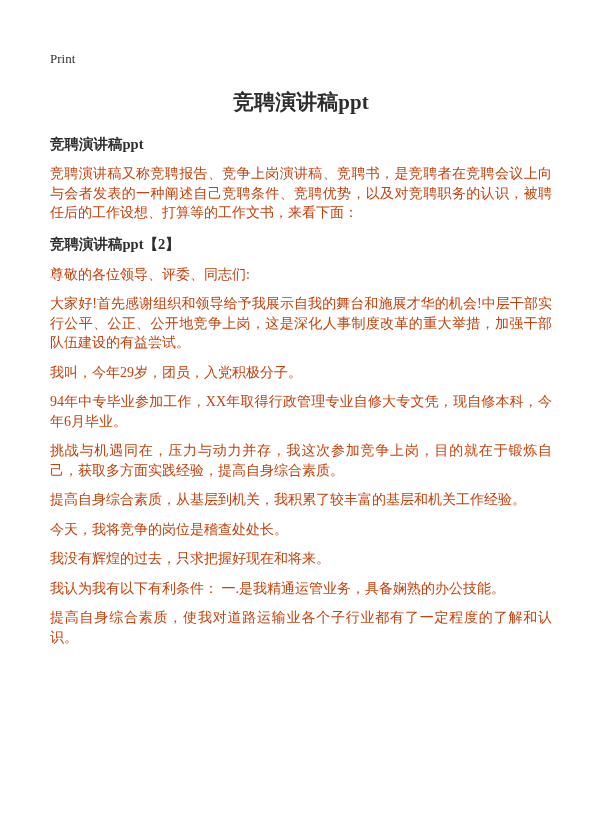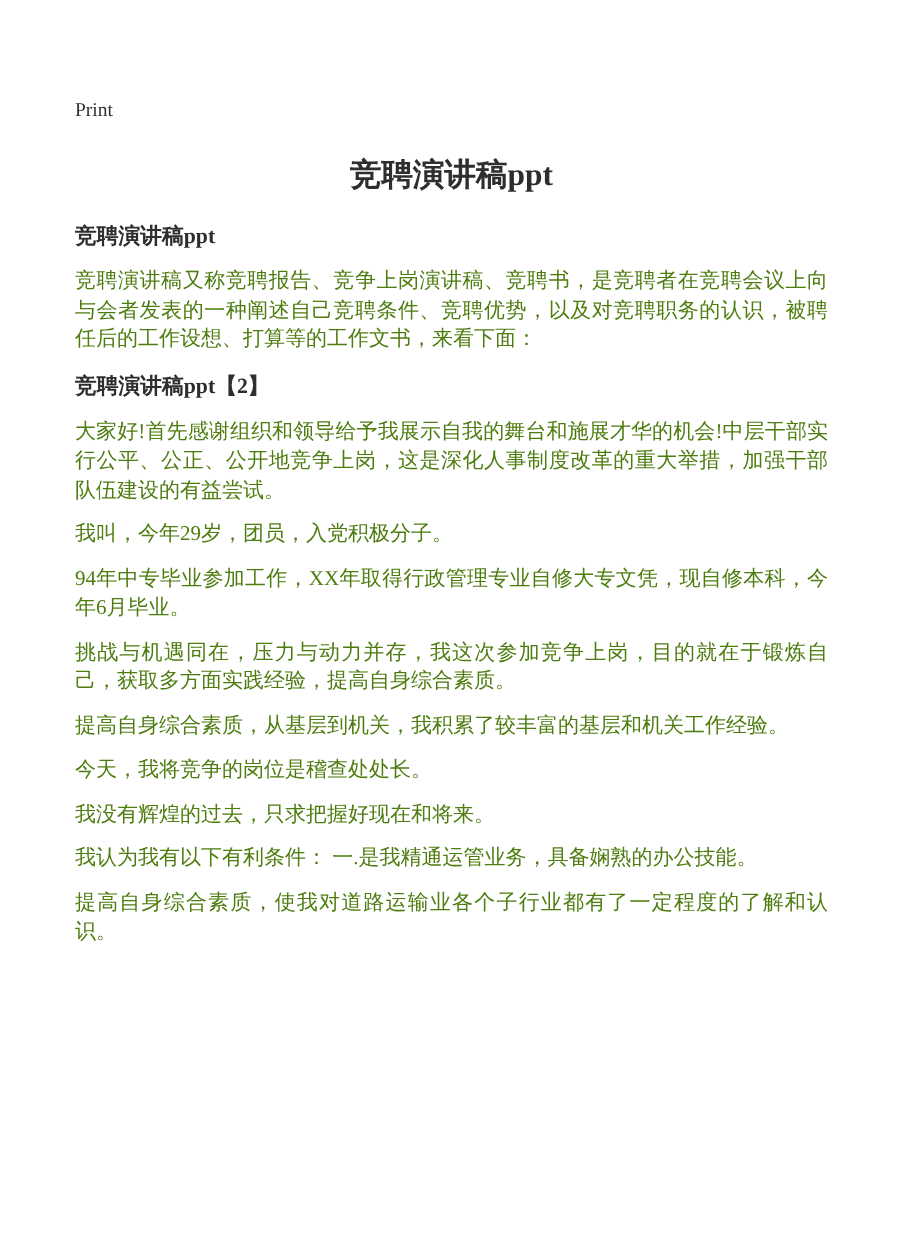--- a/index.html
+++ b/index.html
@@ -18,21 +18,21 @@
     box-sizing: border-box;
     width: 600px;
     height: 828px;
     padding: 46px 48px 0 50px;
     background: #ffffff;
   }
   .print-label {
     font-size: 13px;
     line-height: 17px;
     color: #333333;
-    margin: 18px 0 12px 0;
+    margin: 4px 0 12px 0;
     display: inline-block;
     cursor: pointer;
   }
   .doc-title {
     text-align: center;
     font-size: 21px;
     line-height: 27px;
     font-weight: bold;
     margin: 10px 0 18px 0;
     color: #2e2e2e;
@@ -44,21 +44,21 @@
     margin: 0 0 10px 0;
     color: #2e2e2e;
   }
   .para {
     font-size: 14px;
     line-height: 19.5px;
     margin: 10px 0;
     text-align: justify;
     text-justify: inter-ideograph;
     word-break: break-all;
-    color: #4d7c0f;
+    color: #c2410c;
   }
   .section-heading {
     font-size: 14.5px;
     line-height: 20px;
     font-weight: bold;
     margin: 11px 0;
     color: #2e2e2e;
   }
 </style>
 </head>
@@ -69,20 +69,21 @@
   <span class="print-label">Print</span>
 
   <h1 class="doc-title">竞聘演讲稿ppt</h1>
 
   <div class="doc-subtitle">竞聘演讲稿ppt</div>
 
   <p class="para">竞聘演讲稿又称竞聘报告、竞争上岗演讲稿、竞聘书，是竞聘者在竞聘会议上向与会者发表的一种阐述自己竞聘条件、竞聘优势，以及对竞聘职务的认识，被聘任后的工作设想、打算等的工作文书，来看下面：</p>
 
   <div class="section-heading">竞聘演讲稿ppt【2】</div>
 
+  <p class="para">尊敬的各位领导、评委、同志们:</p>
   <p class="para">大家好!首先感谢组织和领导给予我展示自我的舞台和施展才华的机会!中层干部实行公平、公正、公开地竞争上岗，这是深化人事制度改革的重大举措，加强干部队伍建设的有益尝试。</p>
   <p class="para">我叫，今年29岁，团员，入党积极分子。</p>
   <p class="para">94年中专毕业参加工作，XX年取得行政管理专业自修大专文凭，现自修本科，今年6月毕业。</p>
   <p class="para">挑战与机遇同在，压力与动力并存，我这次参加竞争上岗，目的就在于锻炼自己，获取多方面实践经验，提高自身综合素质。</p>
   <p class="para">提高自身综合素质，从基层到机关，我积累了较丰富的基层和机关工作经验。</p>
   <p class="para">今天，我将竞争的岗位是稽查处处长。</p>
   <p class="para">我没有辉煌的过去，只求把握好现在和将来。</p>
   <p class="para">我认为我有以下有利条件： 一.是我精通运管业务，具备娴熟的办公技能。</p>
   <p class="para">提高自身综合素质，使我对道路运输业各个子行业都有了一定程度的了解和认识。</p>
 

